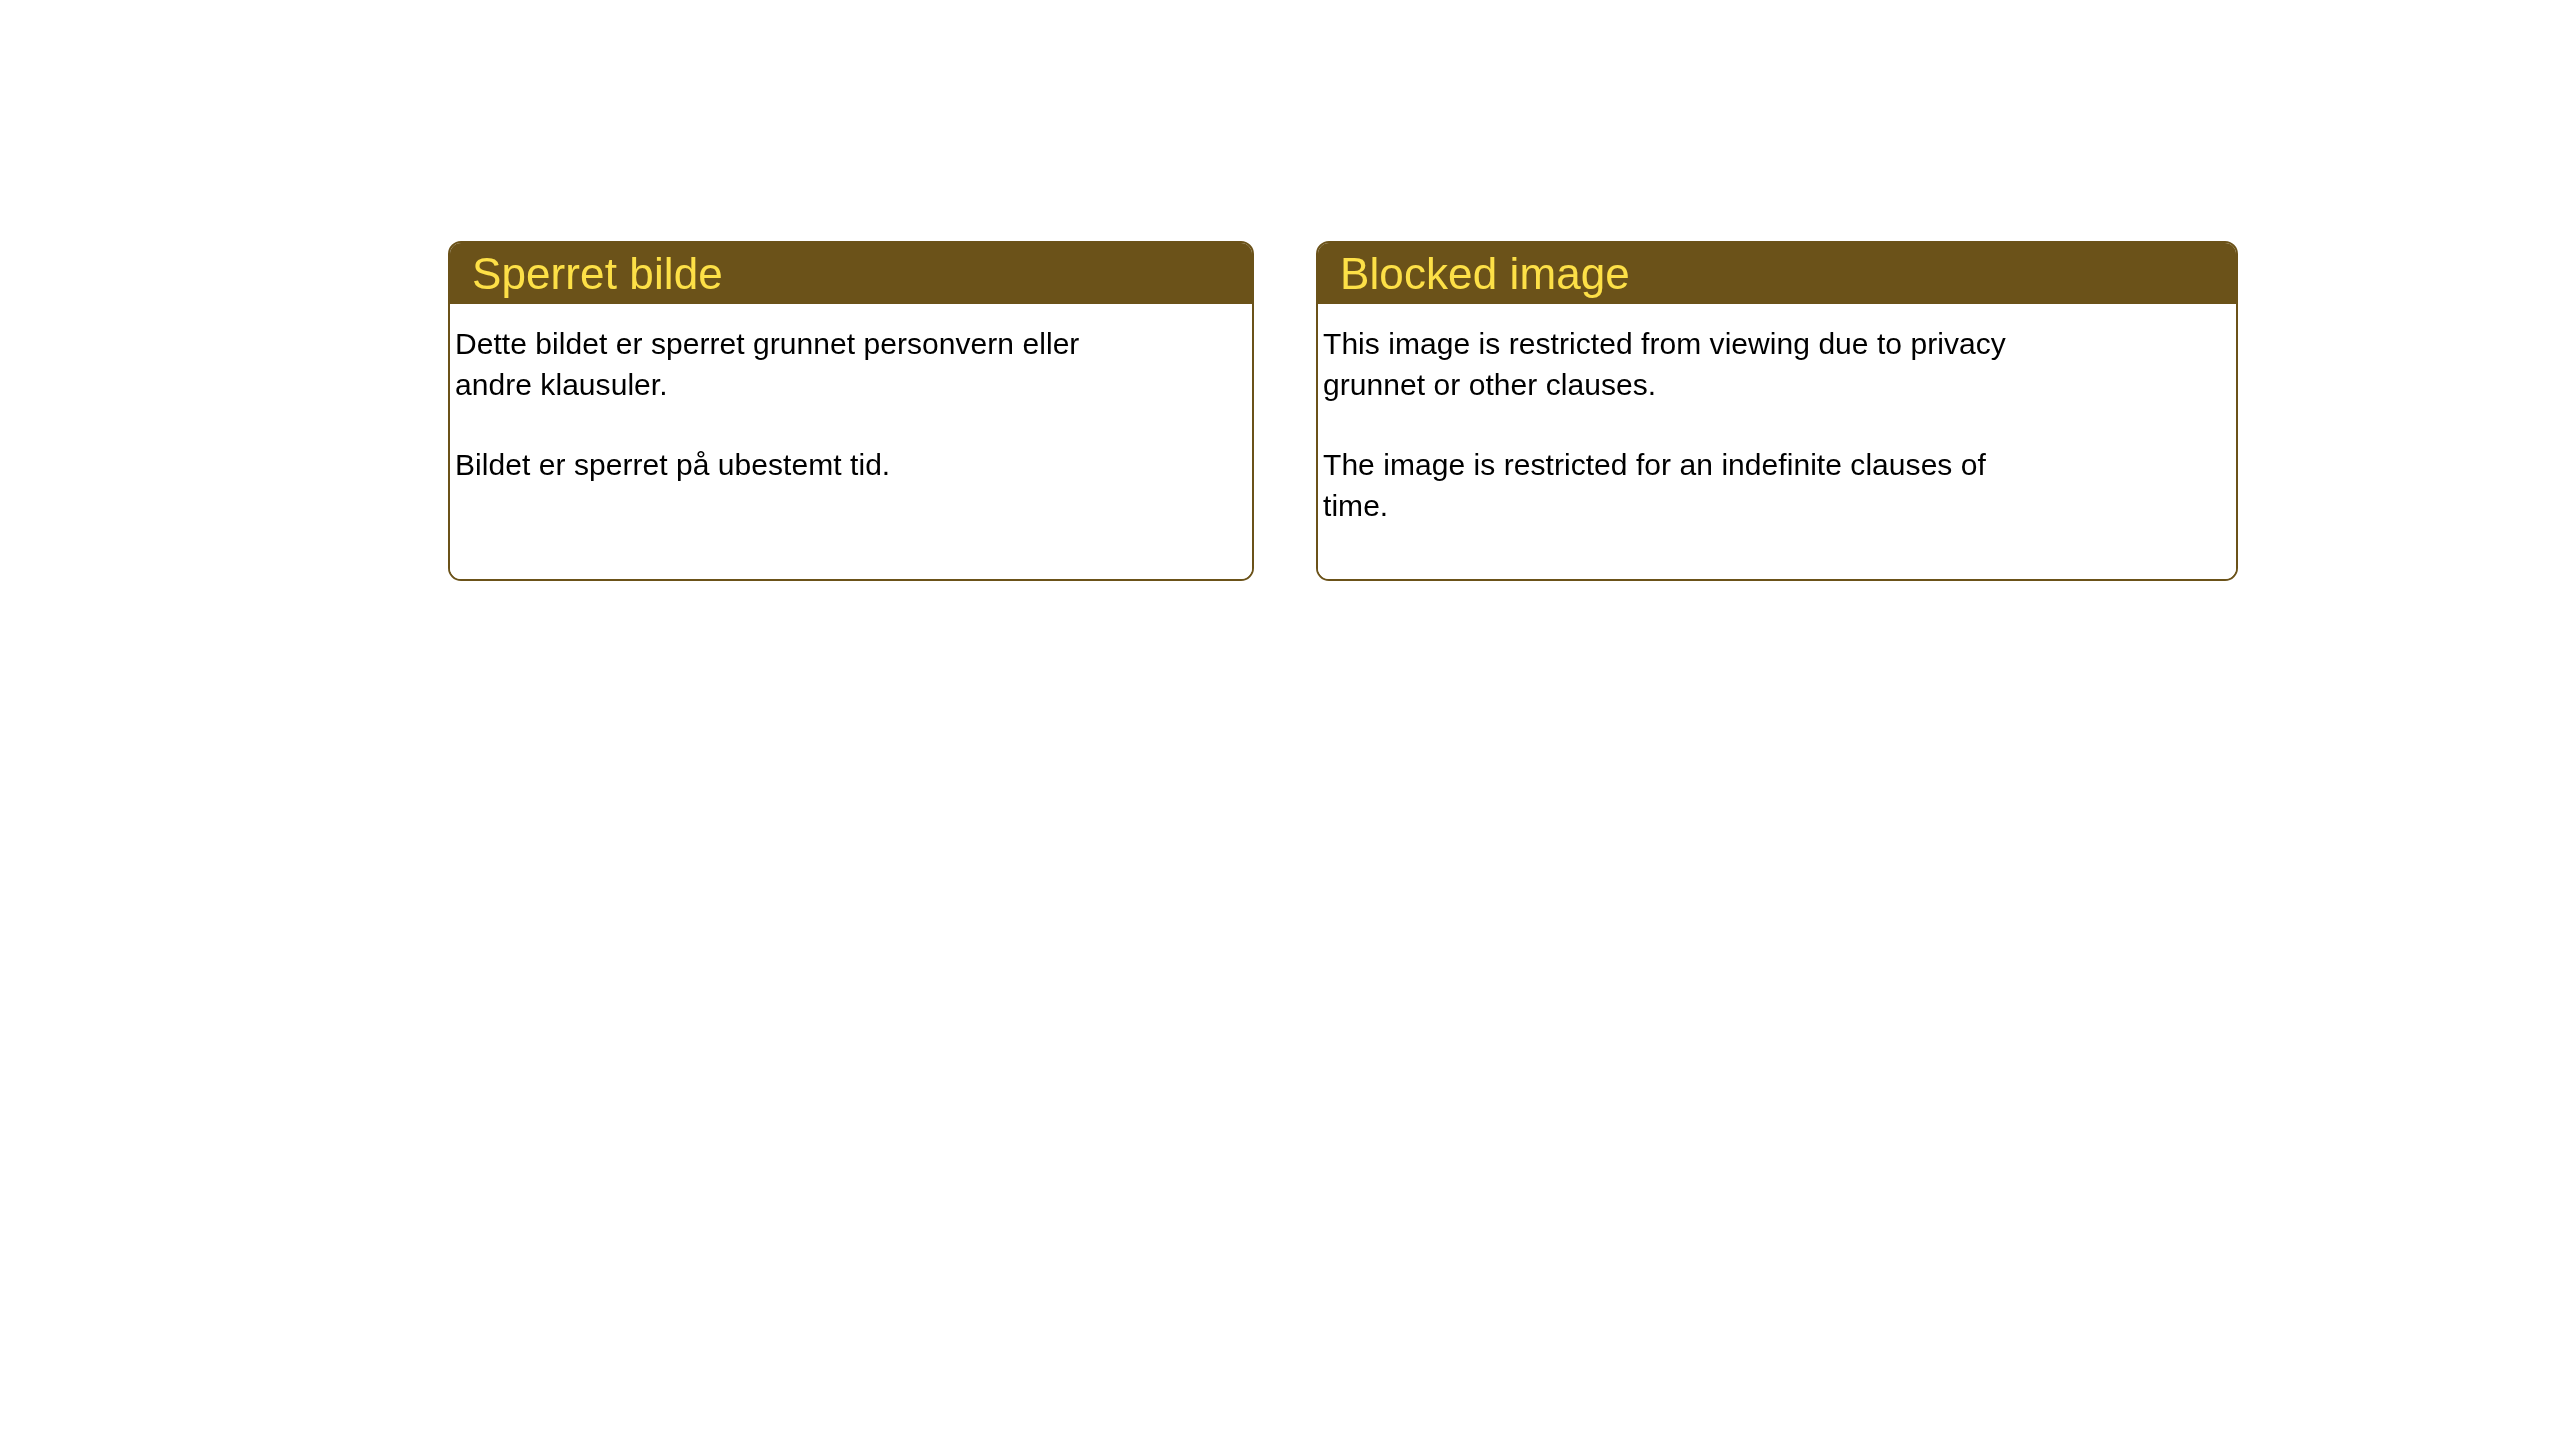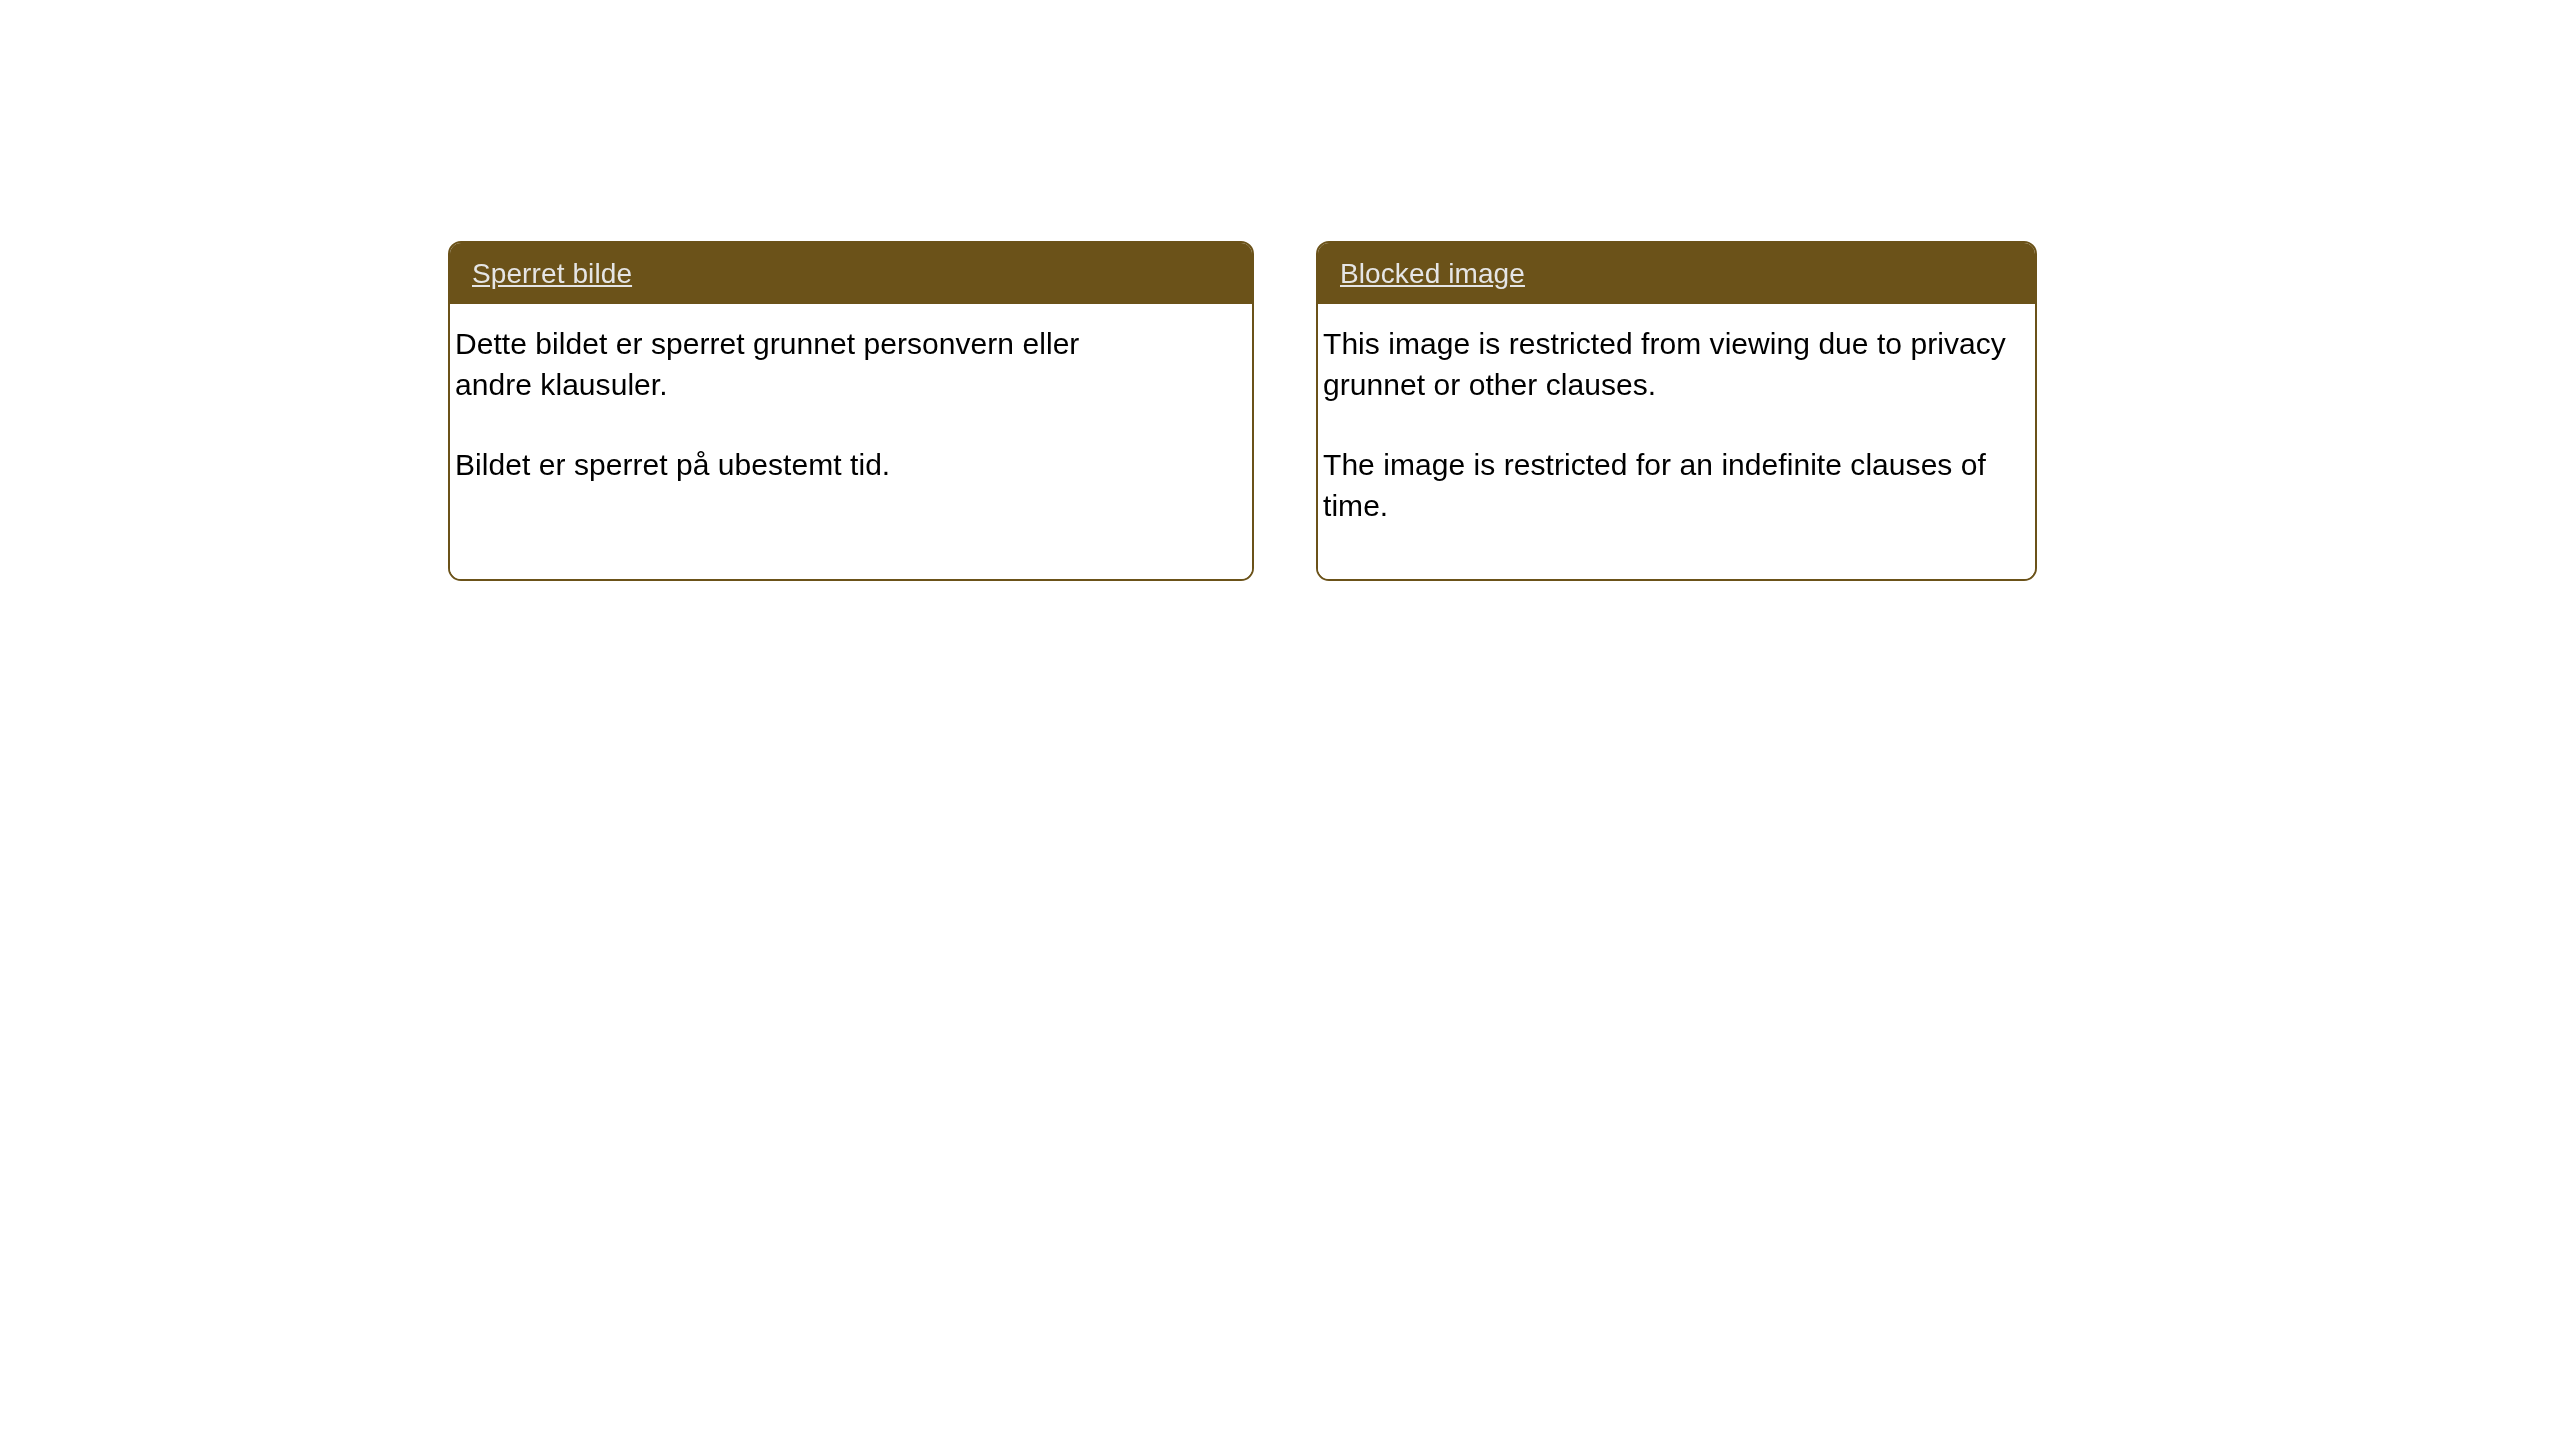--- a/index.html
+++ b/index.html
@@ -44,42 +44,41 @@
     display: flex;
     flex-direction: column;
   }
 
   .notice-card.card-no {
     width: 806px;
     height: 340px;
   }
 
   .notice-card.card-en {
-    width: 721px;
+    width: 922px;
     height: 340px;
   }
 
   .card-header {
     background: #6b5219;
     height: 61px;
     min-height: 61px;
     display: flex;
     align-items: center;
     padding: 0 0 0 22px;
     box-sizing: border-box;
   }
 
   .card-title {
-    color: #e5e5e5;
-    font-size: 28px;
+    color: #fde047;
+    font-size: 44px;
     line-height: 40px;
     font-weight: 400;
     letter-spacing: 0.1px;
     white-space: nowrap;
-    text-decoration: underline;
   }
 
   .card-body {
     flex: 1 1 auto;
     background: #ffffff;
     padding: 19px 20px 0 5px;
     box-sizing: border-box;
   }
 
   .card-paragraph {

